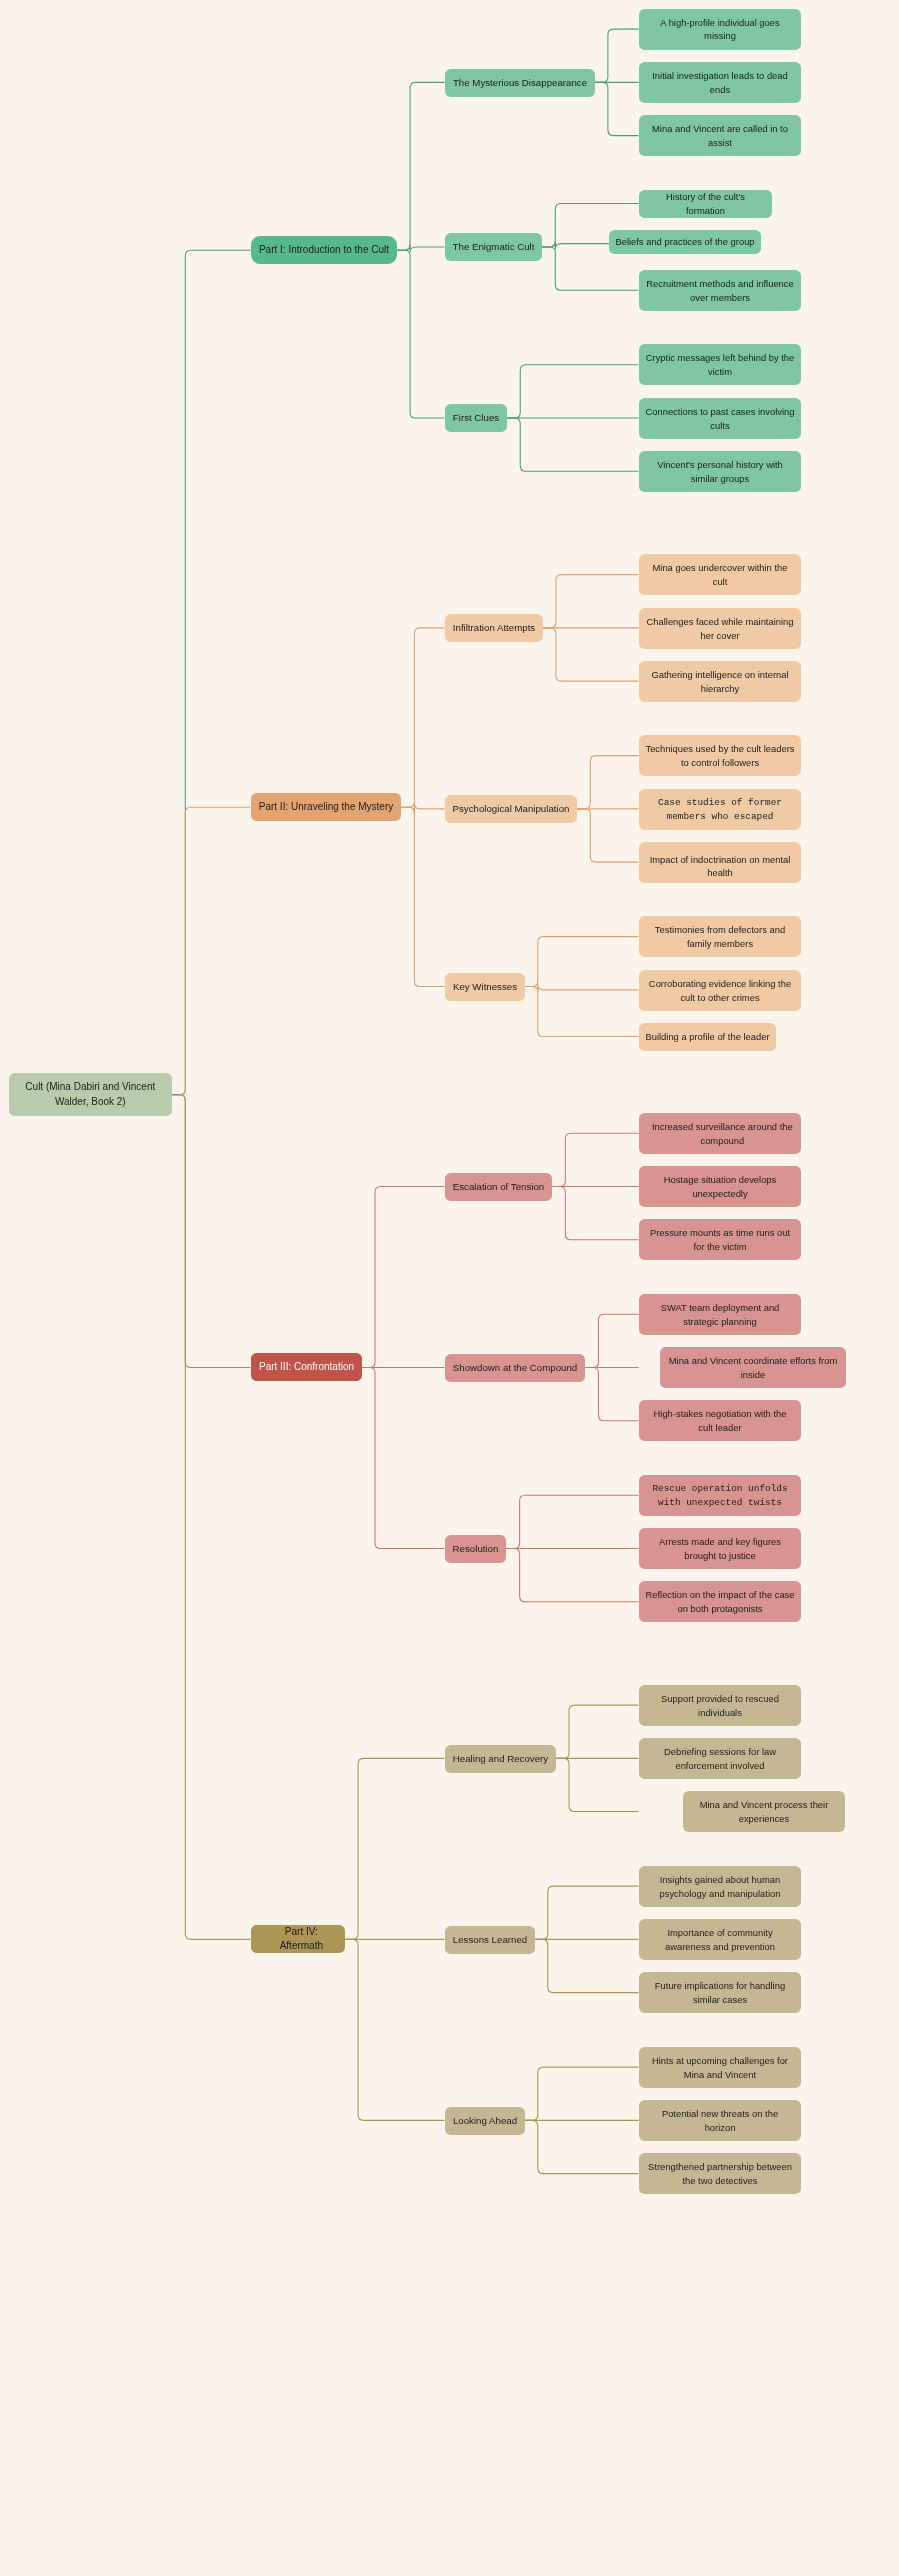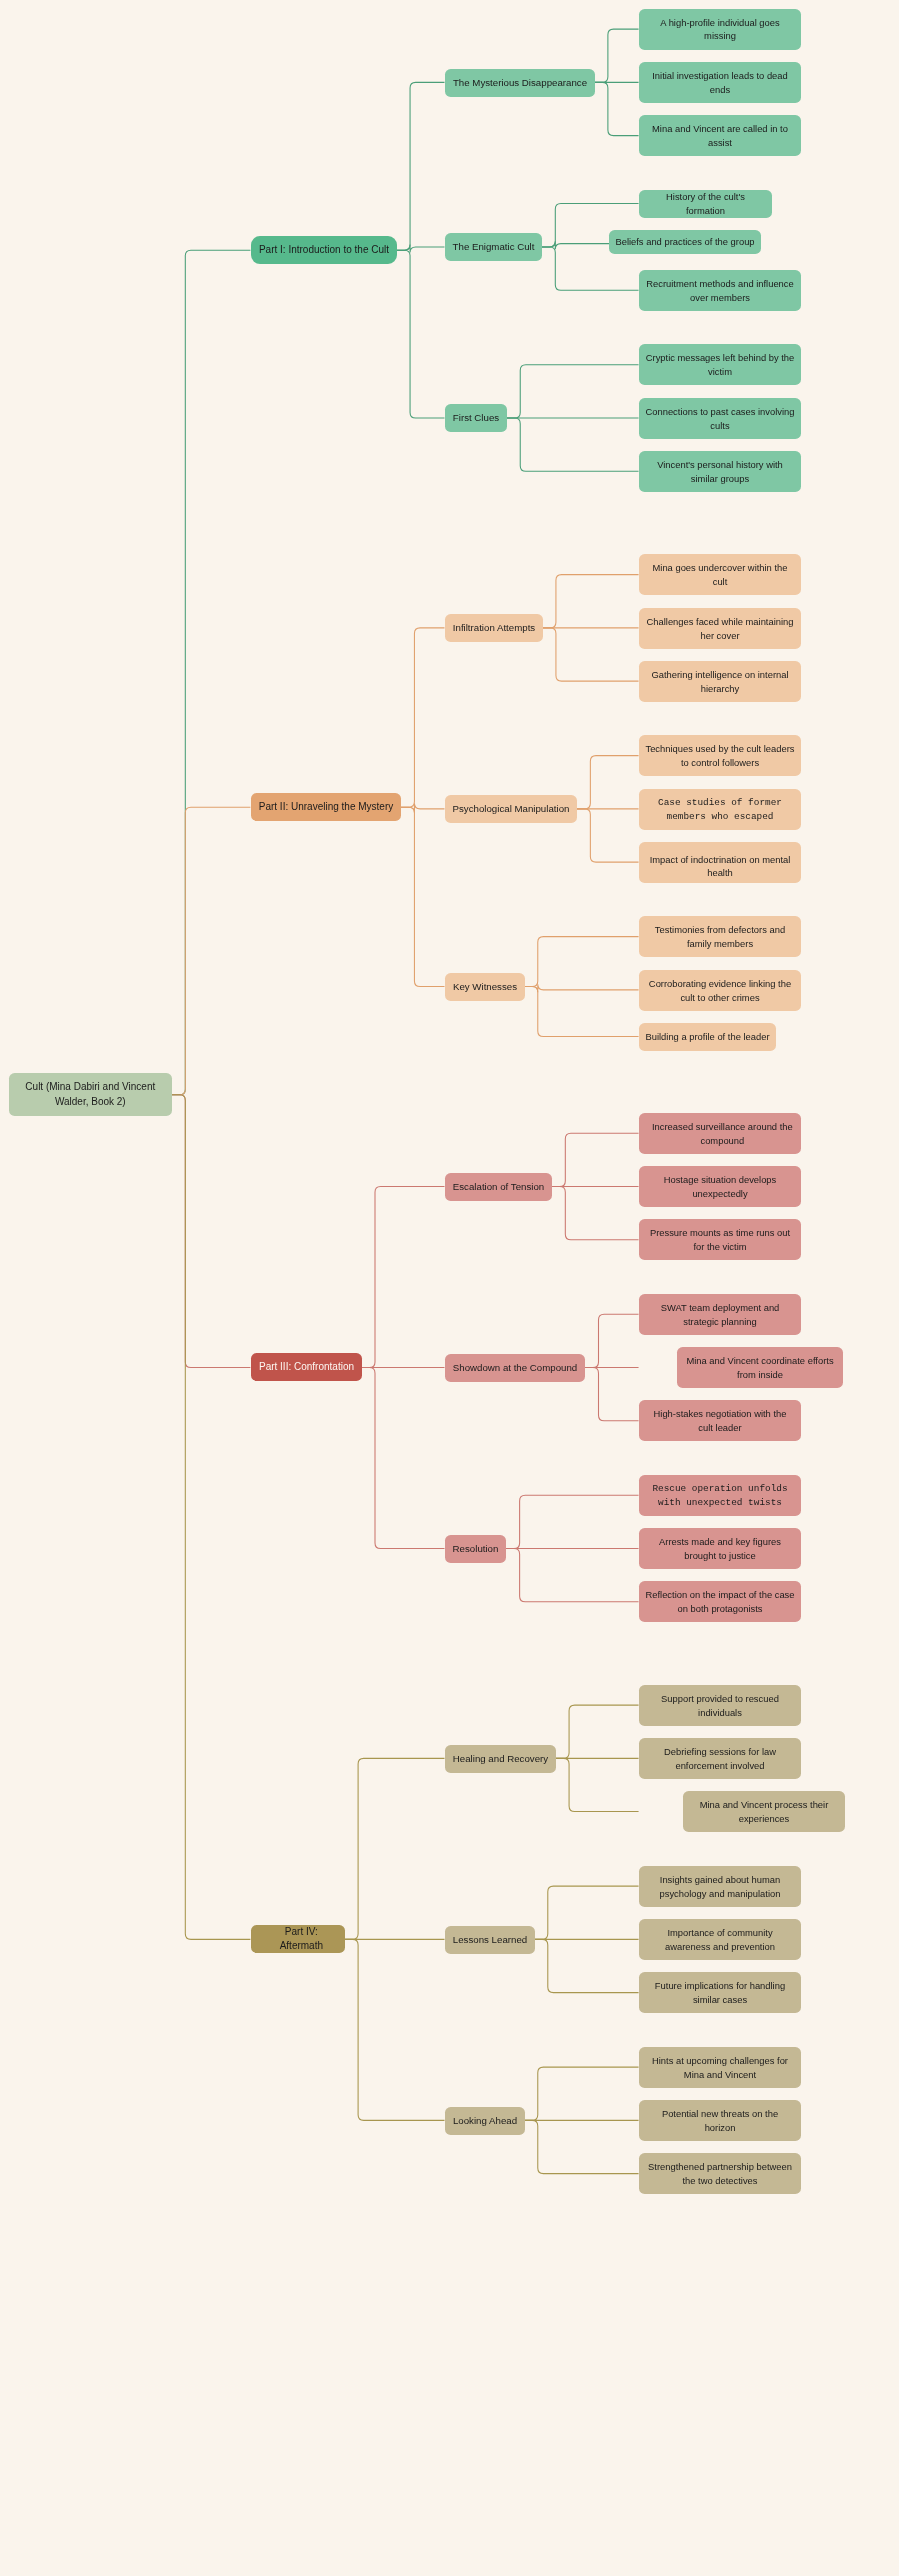--- a/index.html
+++ b/index.html
@@ -181,21 +181,21 @@
       </div>
       <div class="node l3" style="left: 639px; top: 1219px; width: 162px; height: 41px; background: rgb(216, 148, 144);">
         <span>Pressure mounts as time runs out for the victim</span>
       </div>
       <div class="node l2" style="left: 445px; top: 1354px; width: 140px; height: 27.6px; background: rgb(216, 148, 144);">
         <span>Showdown at the Compound</span>
       </div>
       <div class="node l3" style="left: 639px; top: 1294px; width: 162px; height: 41px; background: rgb(216, 148, 144);">
         <span>SWAT team deployment and strategic planning</span>
       </div>
-      <div class="node l3" style="left: 677px; top: 1347px; width: 166px; height: 41px; background: rgb(216, 148, 144); justify-content: center;">
+      <div class="node l3" style="left: 660px; top: 1347px; width: 186px; height: 41px; background: rgb(216, 148, 144); justify-content: center;">
         <span>Mina and Vincent coordinate efforts from inside</span>
       </div>
       <div class="node l3" style="left: 639px; top: 1400px; width: 162px; height: 41px; background: rgb(216, 148, 144);">
         <span>High-stakes negotiation with the cult leader</span>
       </div>
       <div class="node l2" style="left: 445px; top: 1535px; width: 61px; height: 27.6px; background: rgb(216, 148, 144);">
         <span>Resolution</span>
       </div>
       <div class="node l3" style="left: 639px; top: 1475px; width: 162px; height: 41px; background: rgb(216, 148, 144); font-family: Liberation Mono, monospace;">
         <span>Rescue operation unfolds with unexpected twists</span>

